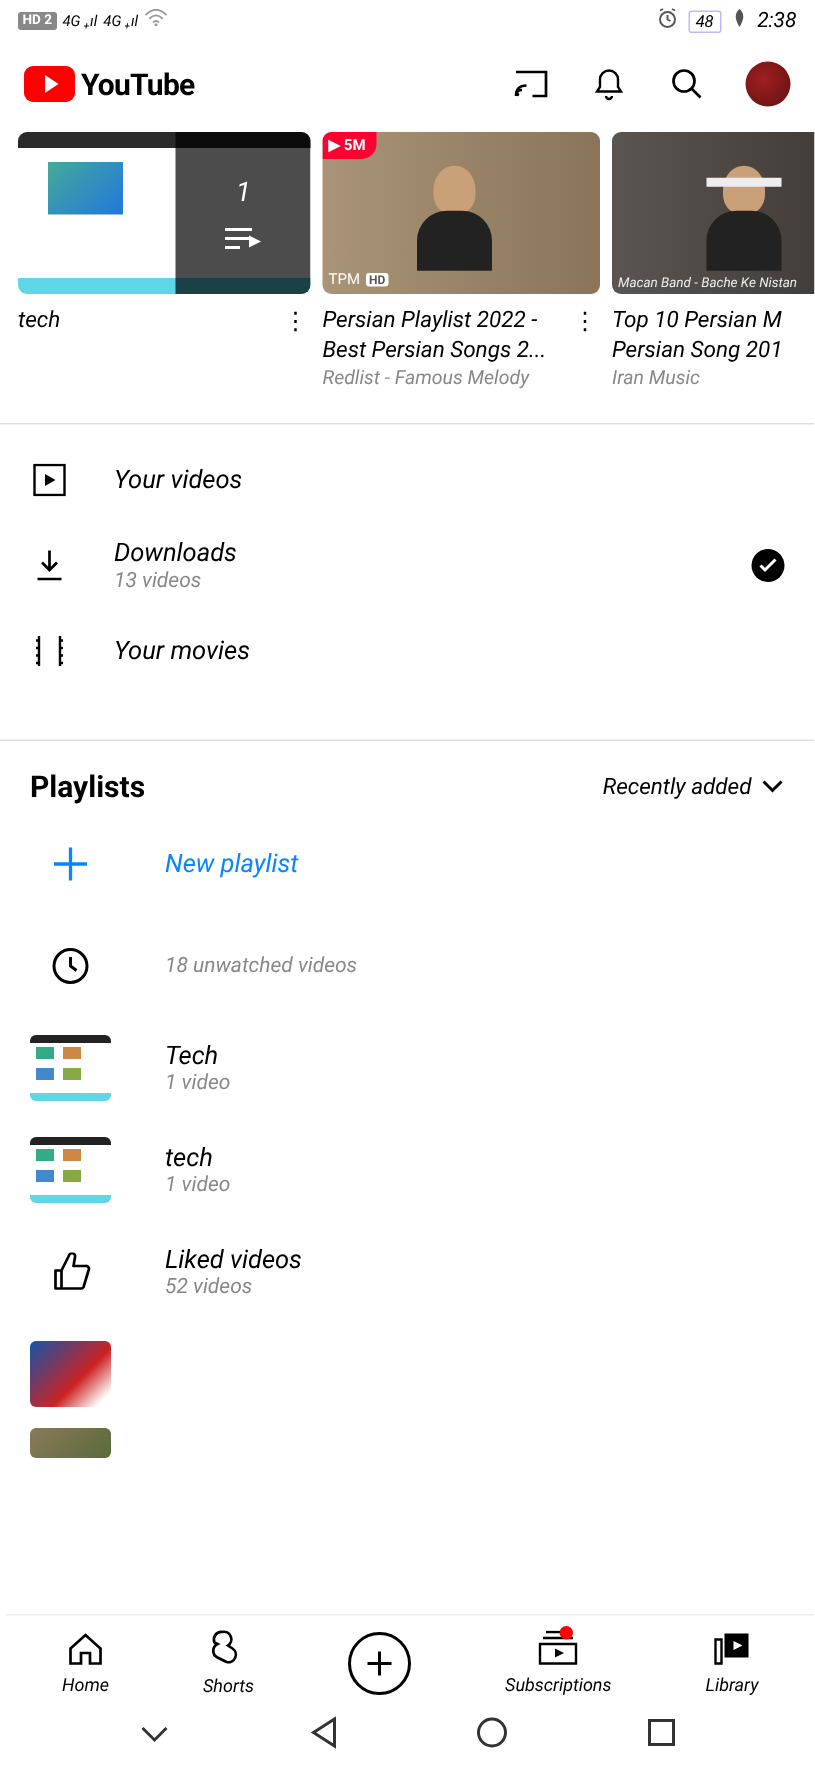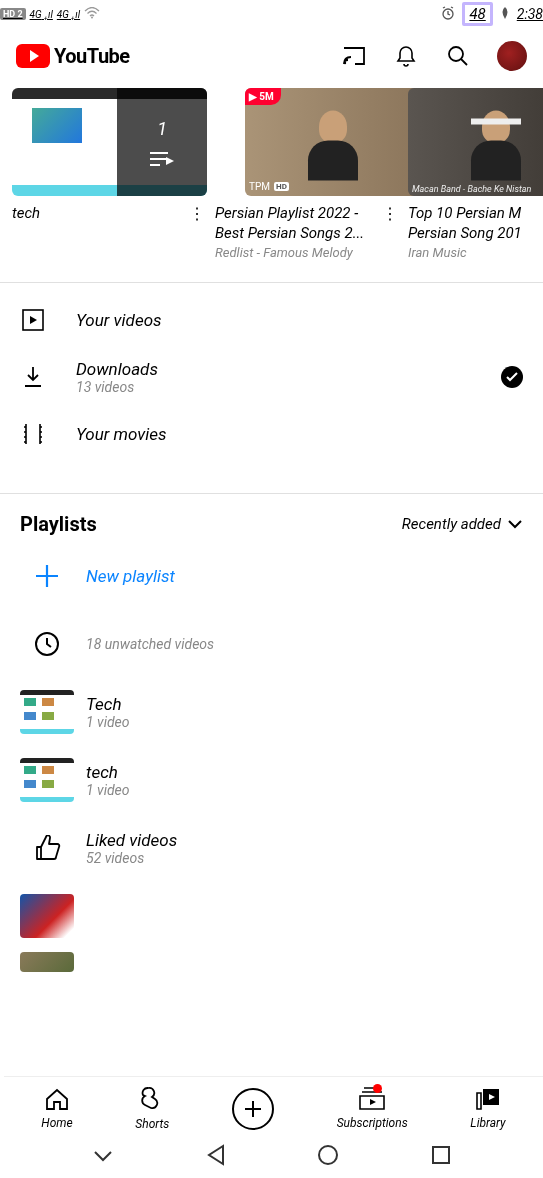--- a/index.html
+++ b/index.html
@@ -12,30 +12,29 @@
     overflow: hidden;
     color: #000;
   }
 
   
   .status-bar {
     height: 28px;
     display: flex;
     justify-content: space-between;
     align-items: center;
-    padding: 0 0;
+    padding: 0 12px;
     font-size: 14px;
     font-style: italic;
-    text-decoration: underline;
   }
   .status-left { display: flex; align-items: center; gap: 4px; }
   .status-right { display: flex; align-items: center; gap: 6px; }
   .badge-hd { background: #888; color: #fff; font-size: 9px; padding: 1px 3px; border-radius: 2px; font-style: normal; font-weight: bold; }
   .sig { font-size: 10px; }
-  .battery-box { border: 3px solid #c4b5fd; padding: 0 4px; font-size: 15px; border-radius: 2px; }
+  .battery-box { border: 1px solid #c4b5fd; padding: 0 4px; font-size: 11px; border-radius: 2px; }
 
   
   .app-bar {
     height: 56px;
     display: flex;
     align-items: center;
     justify-content: space-between;
     padding: 0 16px;
   }
   .logo-area { display: flex; align-items: center; gap: 4px; }
@@ -78,21 +77,20 @@
   .pl-icon svg { display: block; }
   .thumb1-bg {
     background: linear-gradient(180deg, #2a2a2a 0 10%, #fff 10% 90%, #5dd6e6 90% 100%);
   }
   .thumb1-bg::before {
     content: ""; position: absolute; left: 20px; top: 20px; width: 50px; height: 35px;
     background: linear-gradient(135deg, #4a9, #27d);
   }
   .thumb2-bg {
     background: linear-gradient(90deg, #aa9477, #8a745a);
-    margin-left: 30px;
   }
   .thumb2-badge {
     position: absolute; top: 0; left: 0; background: #ff0030; color: #fff;
     font-size: 10px; padding: 3px 7px 3px 4px; border-bottom-right-radius: 10px;
     font-weight: bold;
   }
   .thumb2-tpm {
     position: absolute; bottom: 4px; left: 4px; color: #fff; font-size: 10px; display: flex; align-items: center; gap: 4px;
   }
   .hd-tag { background: #fff; color: #555; font-size: 8px; padding: 0 2px; border-radius: 2px; font-weight: bold; }
@@ -127,21 +125,21 @@
 
   
   .section-header {
     display: flex; justify-content: space-between; align-items: center;
     padding: 18px 20px 6px 20px;
   }
   .section-title { font-size: 20px; font-weight: bold; }
   .sort-control { display: flex; align-items: center; gap: 6px; font-size: 15px; font-style: italic; cursor: pointer; }
 
   .pl-row {
-    display: flex; align-items: center; padding: 12px 20px; gap: 12px;
+    display: flex; align-items: center; padding: 12px 20px; gap: 36px;
   }
   .pl-thumb {
     width: 54px; height: 44px; border-radius: 4px; flex-shrink: 0;
     display: flex; align-items: center; justify-content: center;
   }
   .pl-thumb.icon-only { width: 54px; }
   .pl-label { font-size: 17px; font-style: italic; }
   .pl-sub { font-size: 14px; color: #888; font-style: italic; }
   .new-pl { color: #0a84ff; font-style: italic; font-size: 17px; }
   .plus-blue svg { stroke: #0a84ff; }

